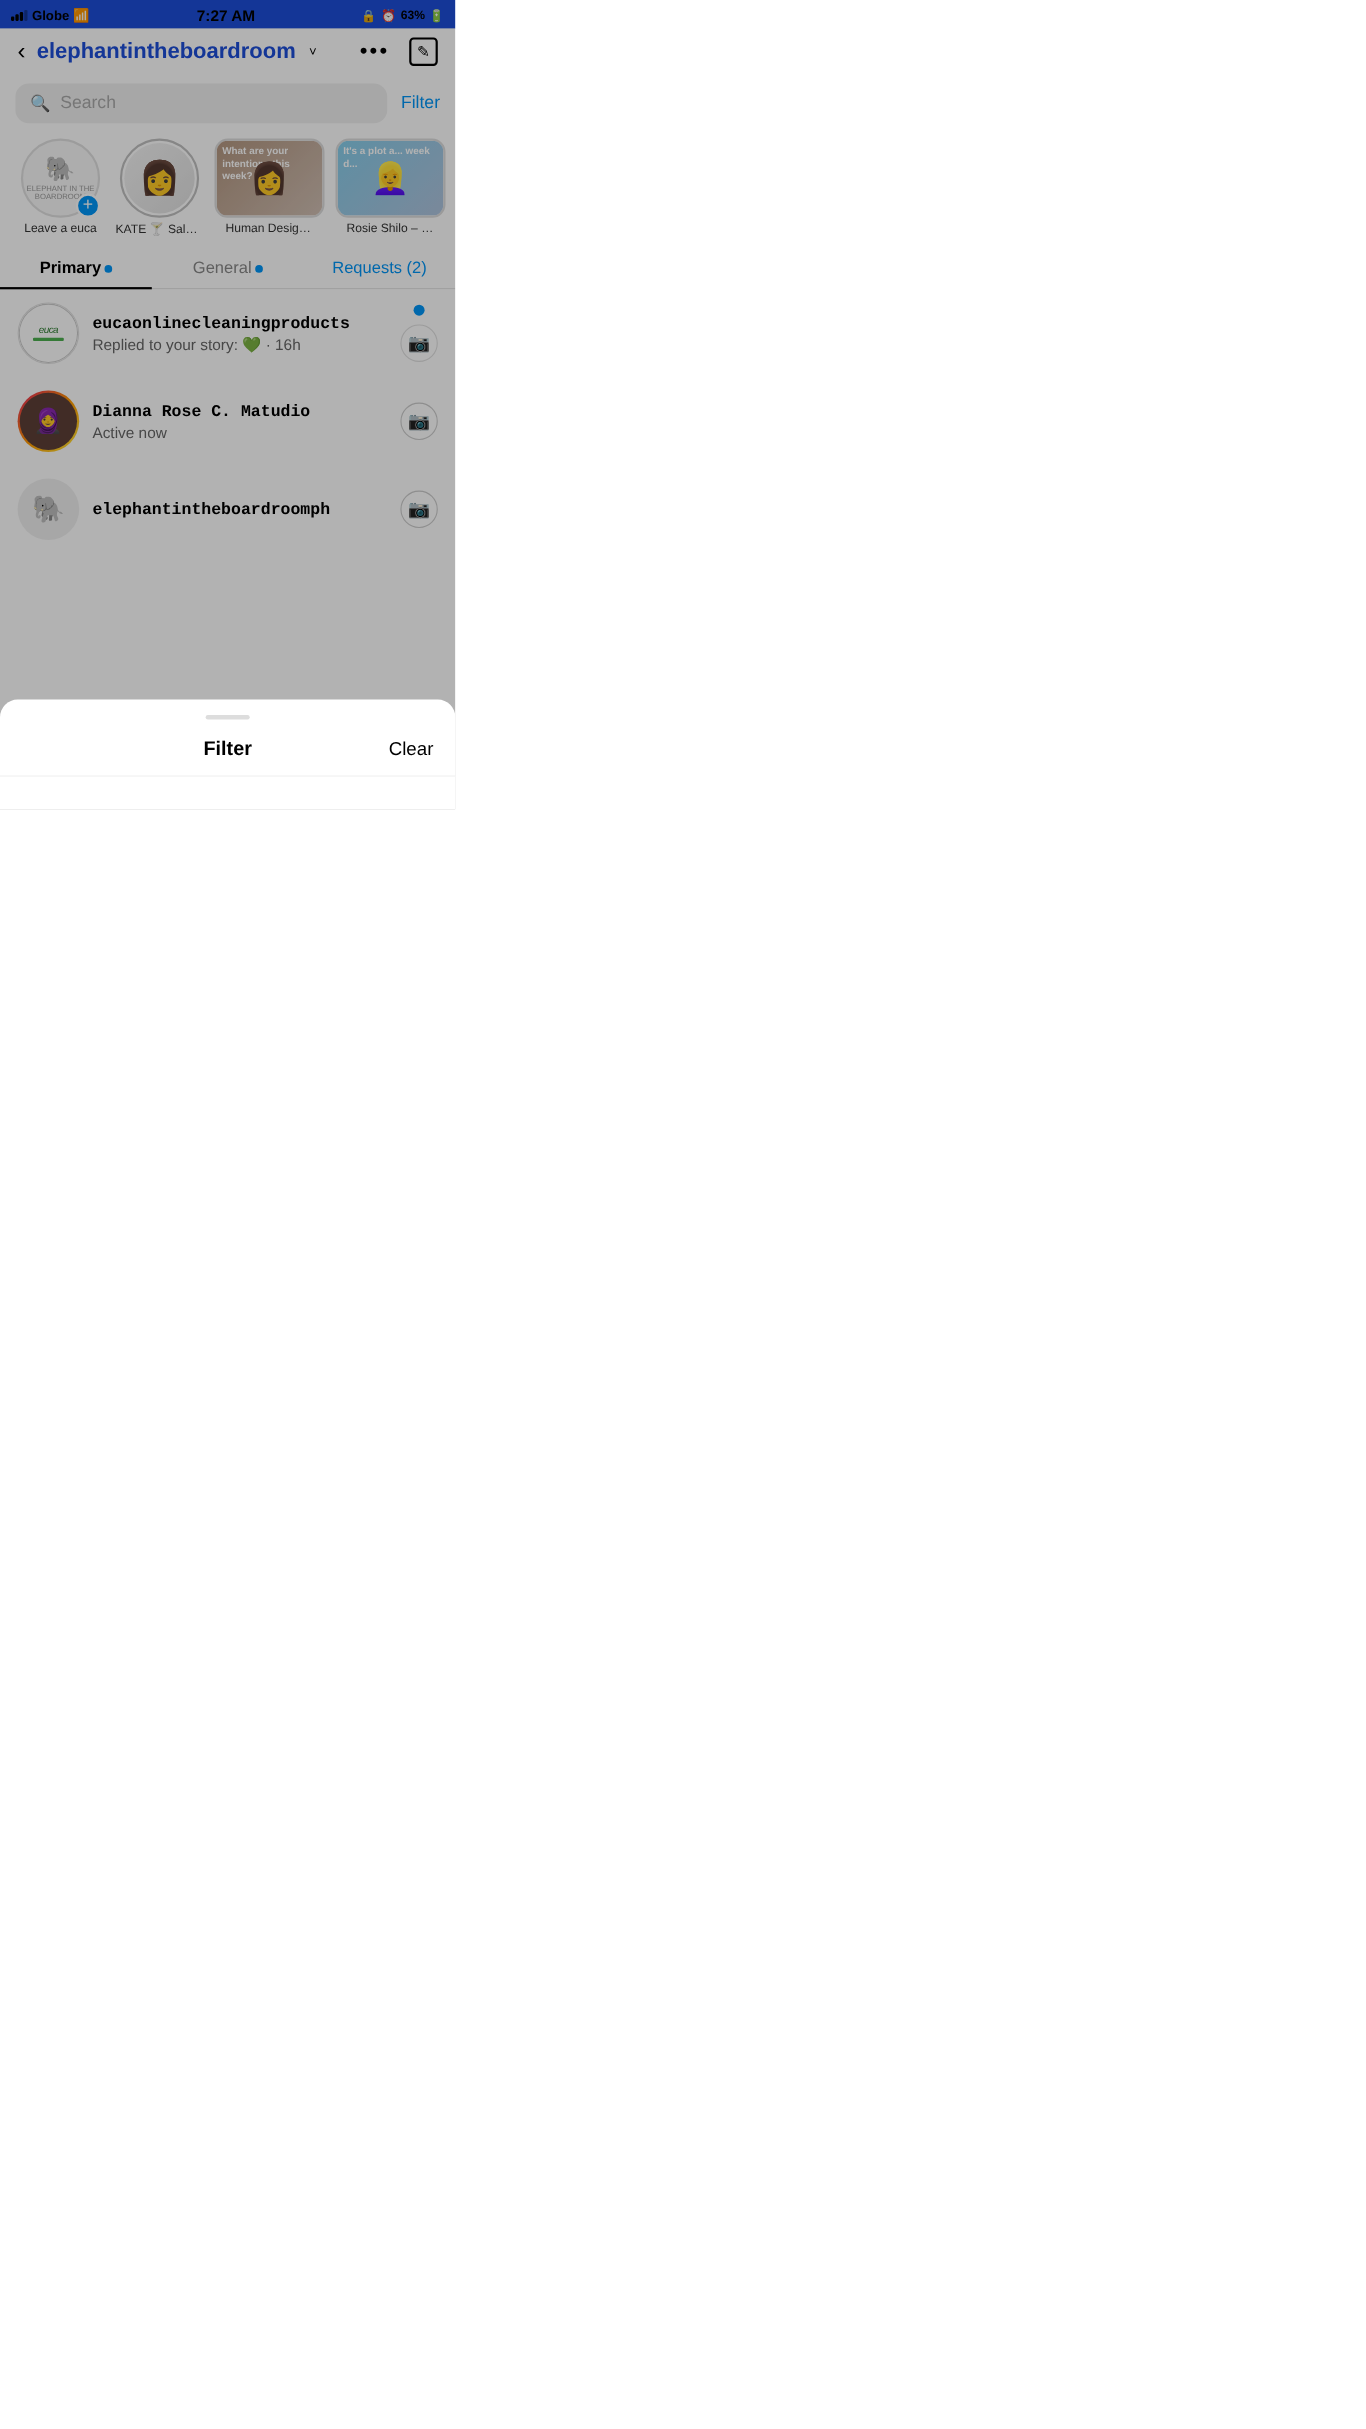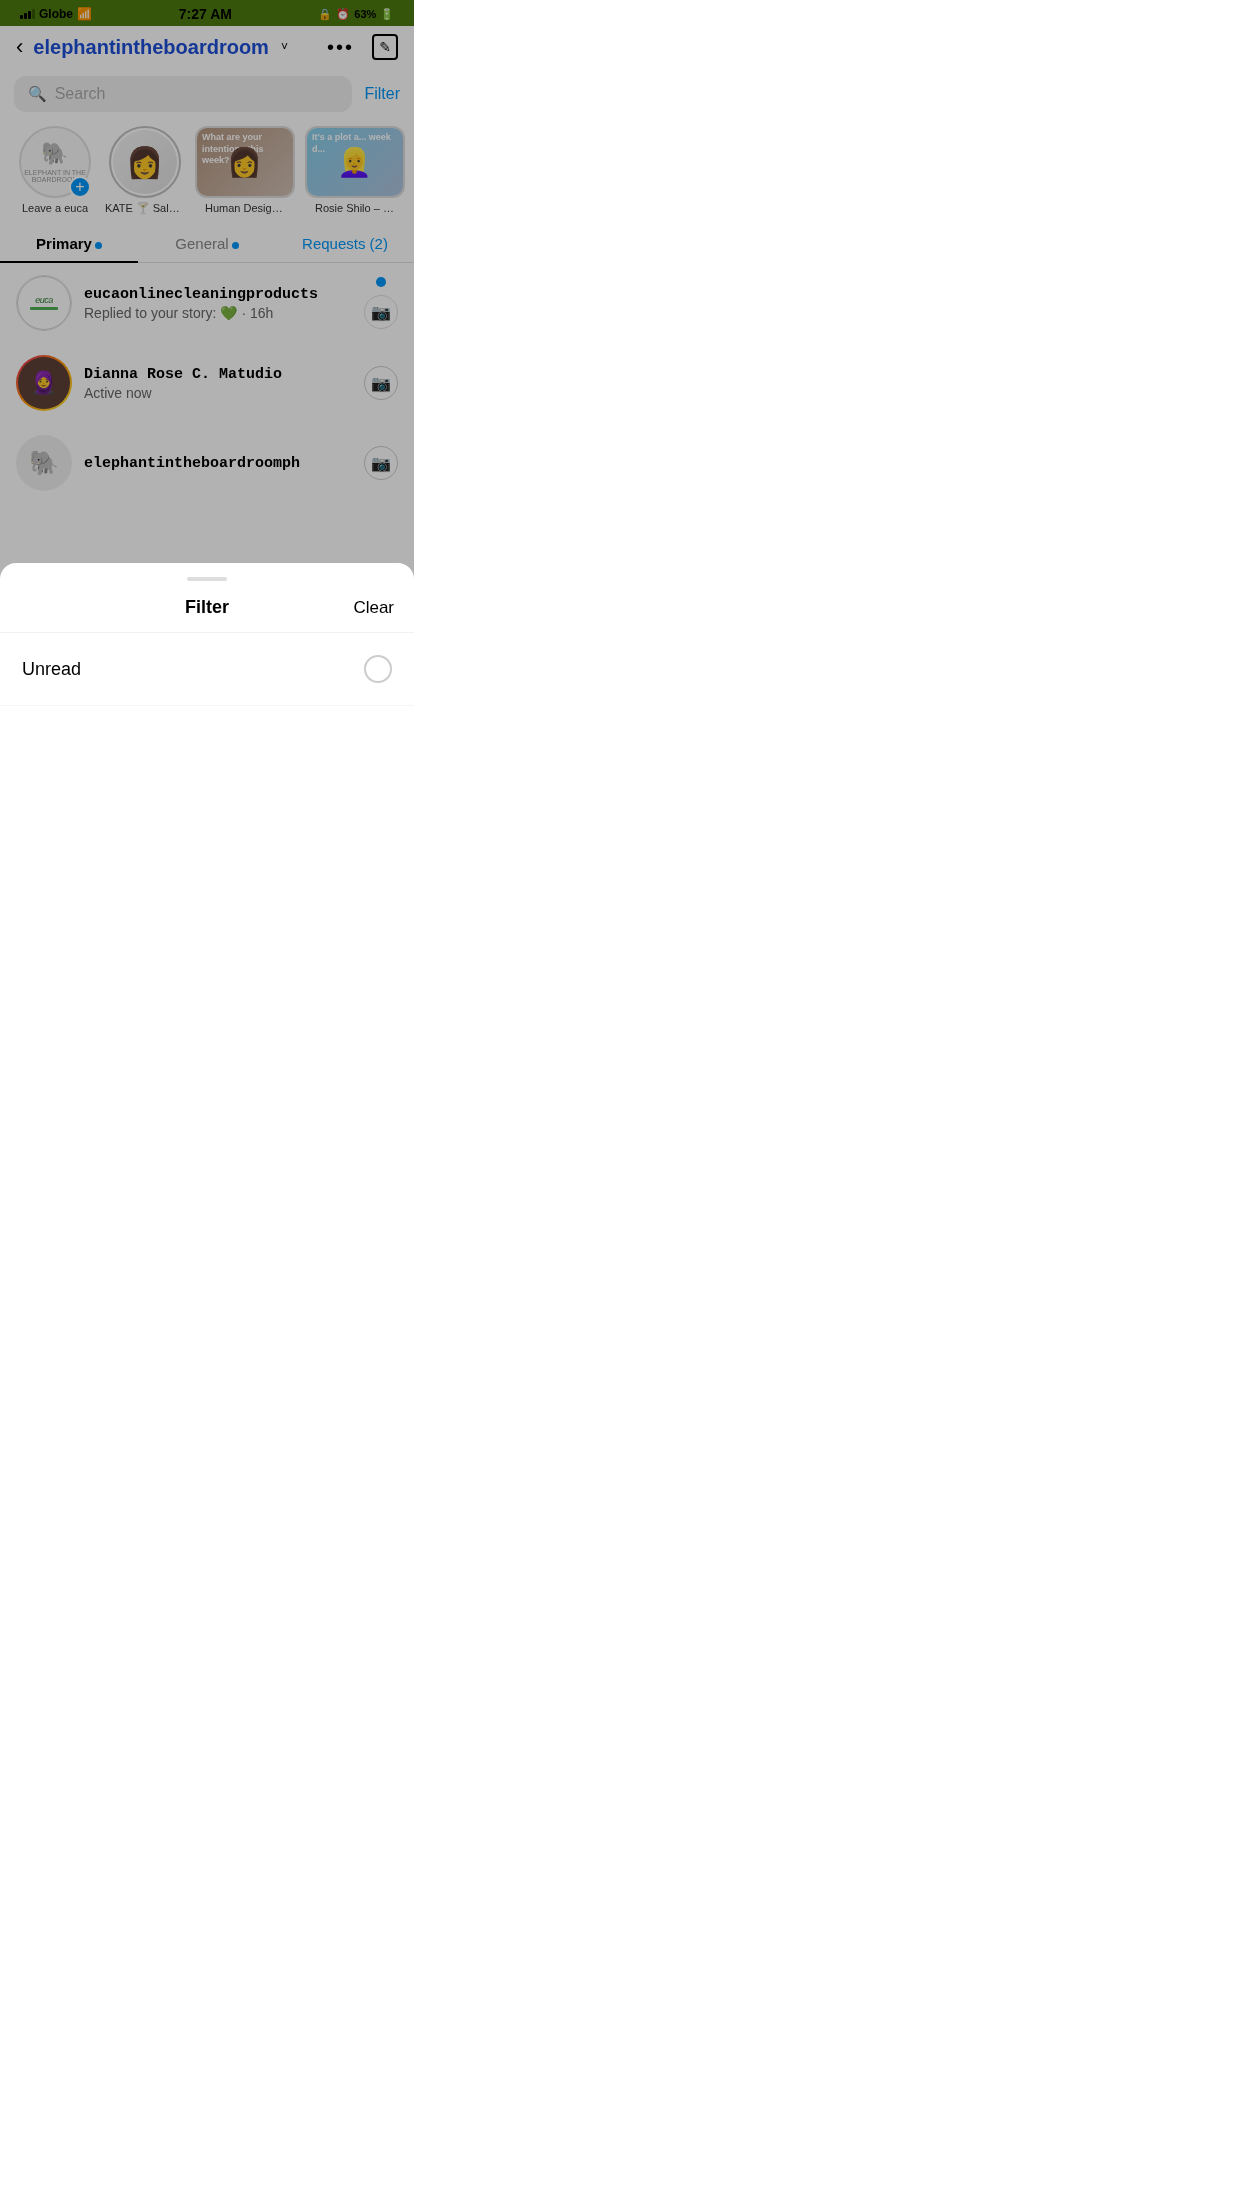--- a/index.html
+++ b/index.html
@@ -12,22 +12,22 @@
       background: #fff;
       overflow: hidden;
       position: relative;
     }
 
     
     .status-bar {
       display: flex;
       justify-content: space-between;
       align-items: center;
-      padding: 6px 20px 4px;
-      background: #4d7c0f;
+      padding: 6px 10px 4px;
+      background: #1d4ed8;
       font-size: 12px;
       font-weight: 600;
     }
     .status-left { display: flex; align-items: center; gap: 4px; }
     .status-center { font-size: 14px; font-weight: 600; }
     .status-right { display: flex; align-items: center; gap: 4px; font-size: 11px; }
 
     
     .signal-bars { display: flex; align-items: flex-end; gap: 1px; }
     .signal-bars span {
@@ -479,17 +479,13 @@
 </div>
 
 <div class="overlay"></div>
 
 <div class="bottom-sheet">
   <div class="sheet-handle"></div>
   <div class="sheet-header">
     <span class="sheet-title">Filter</span>
     <span class="sheet-clear">Clear</span>
   </div>
-  <div class="filter-option">
-    <span class="filter-option-label">Unread</span>
-    <div class="radio-circle"></div>
-  </div>
 </div>
 
 </body></html>

